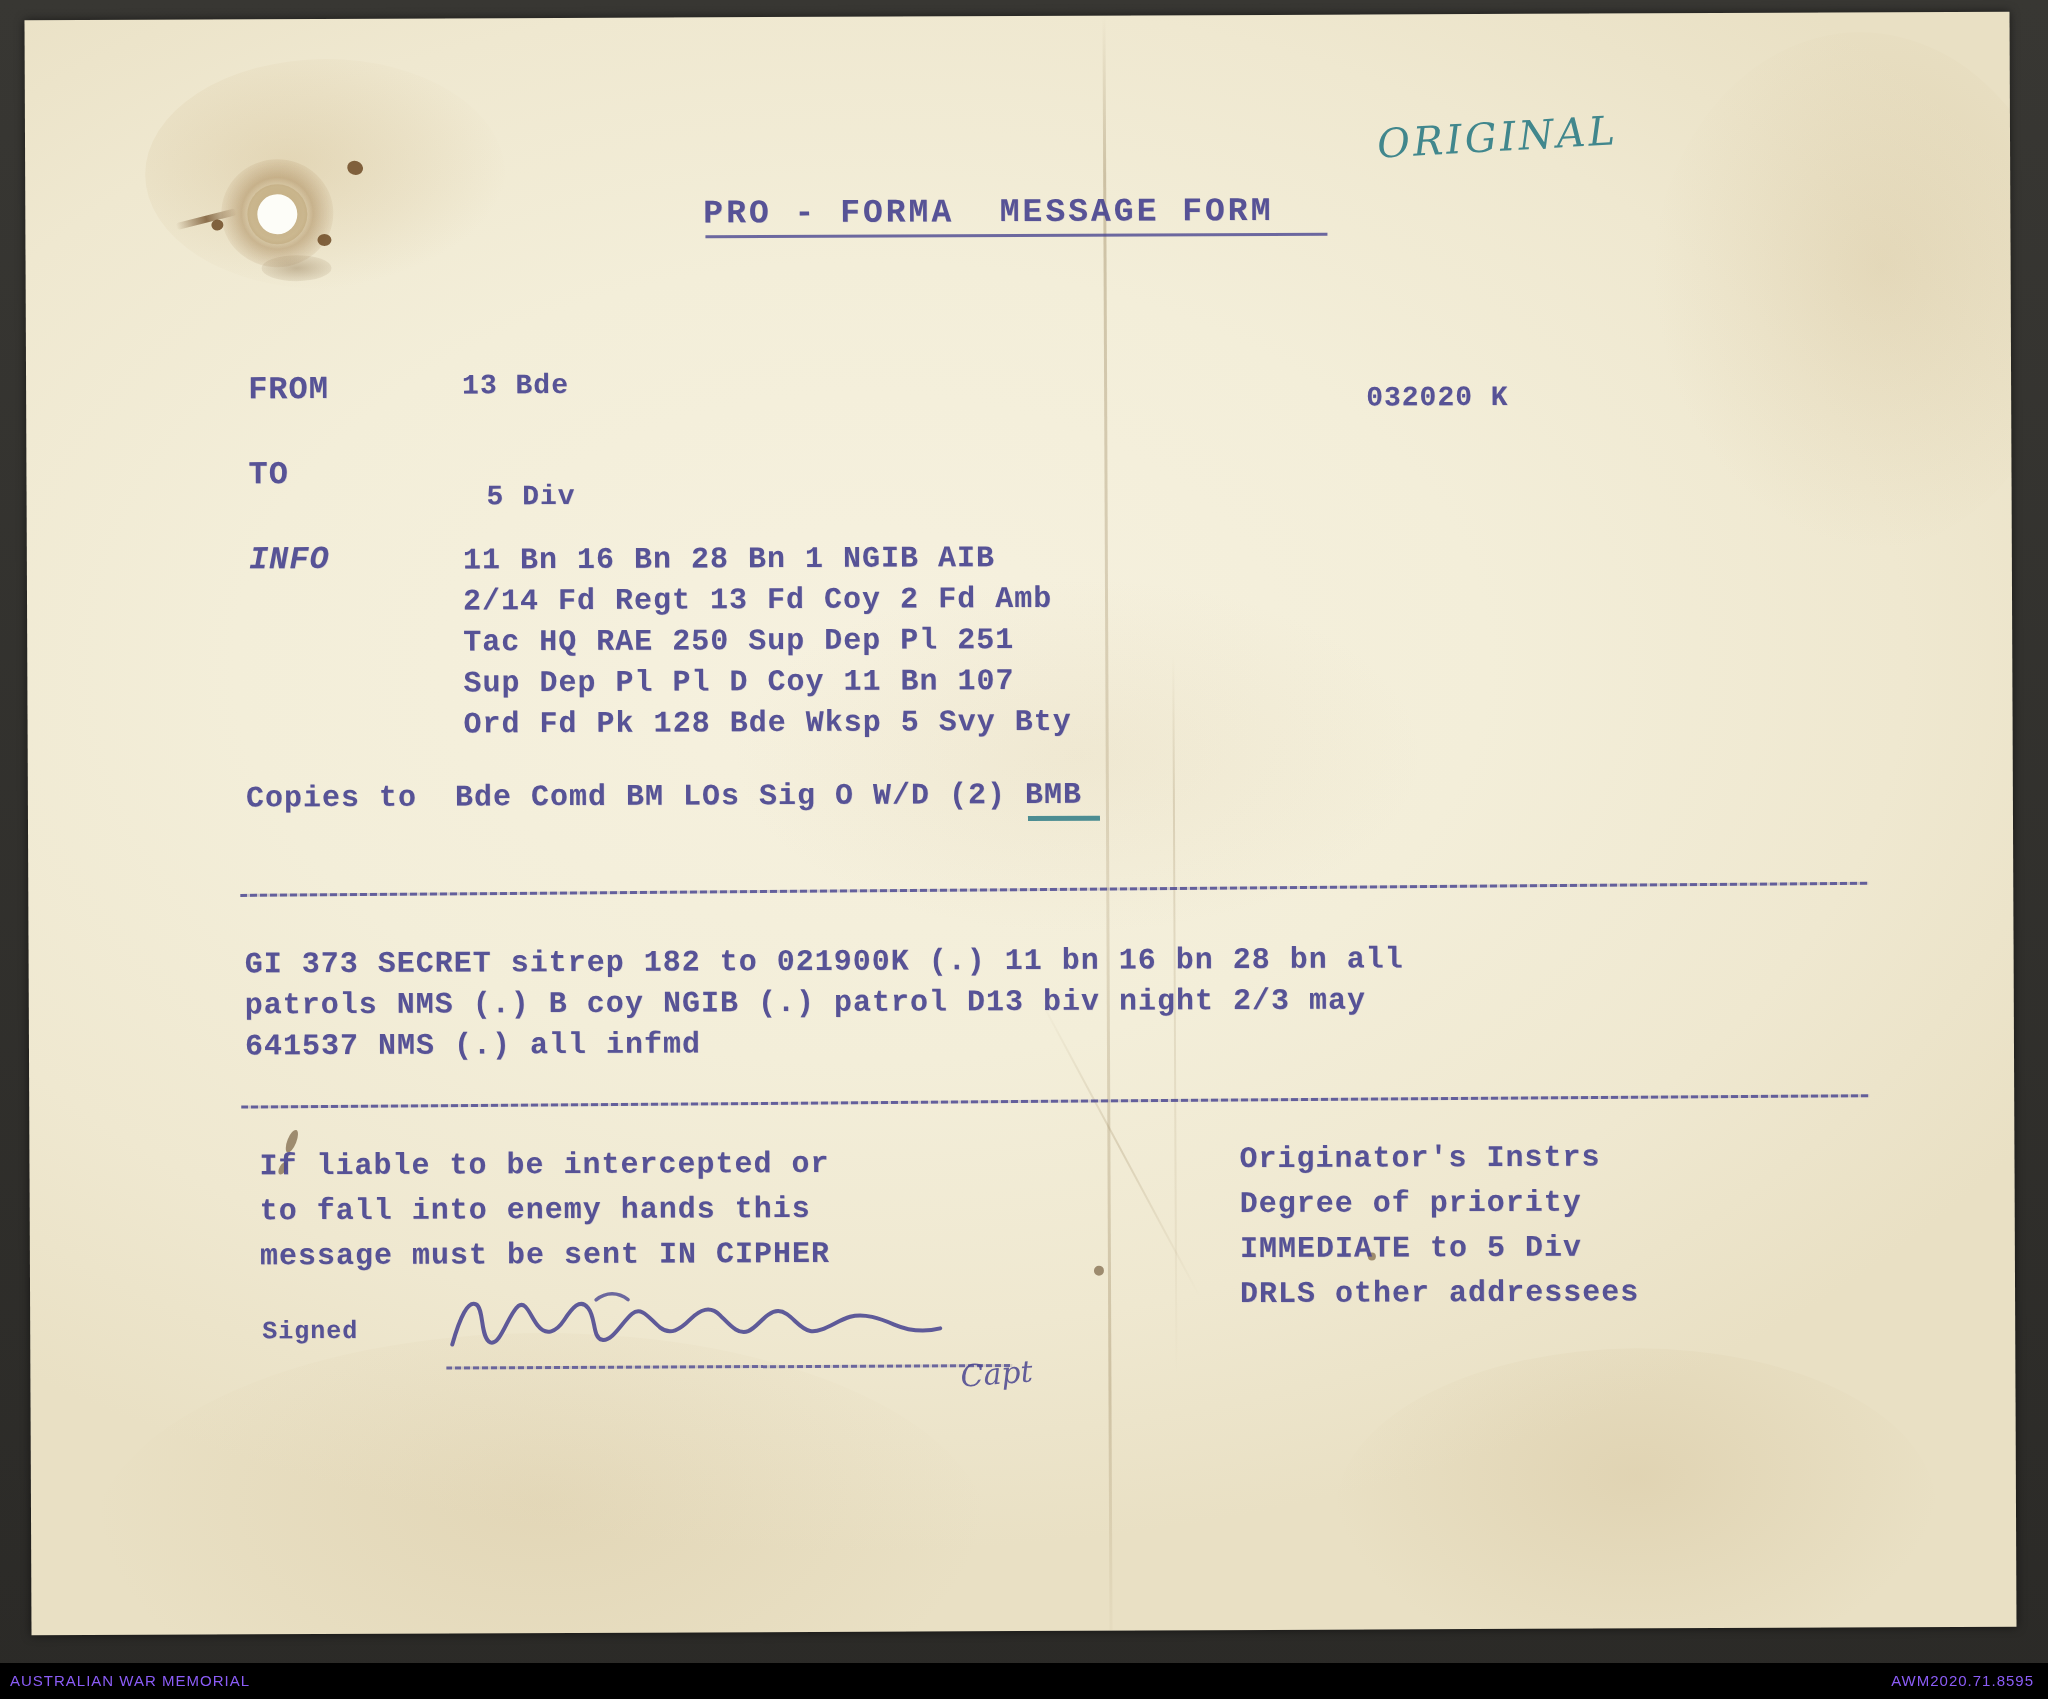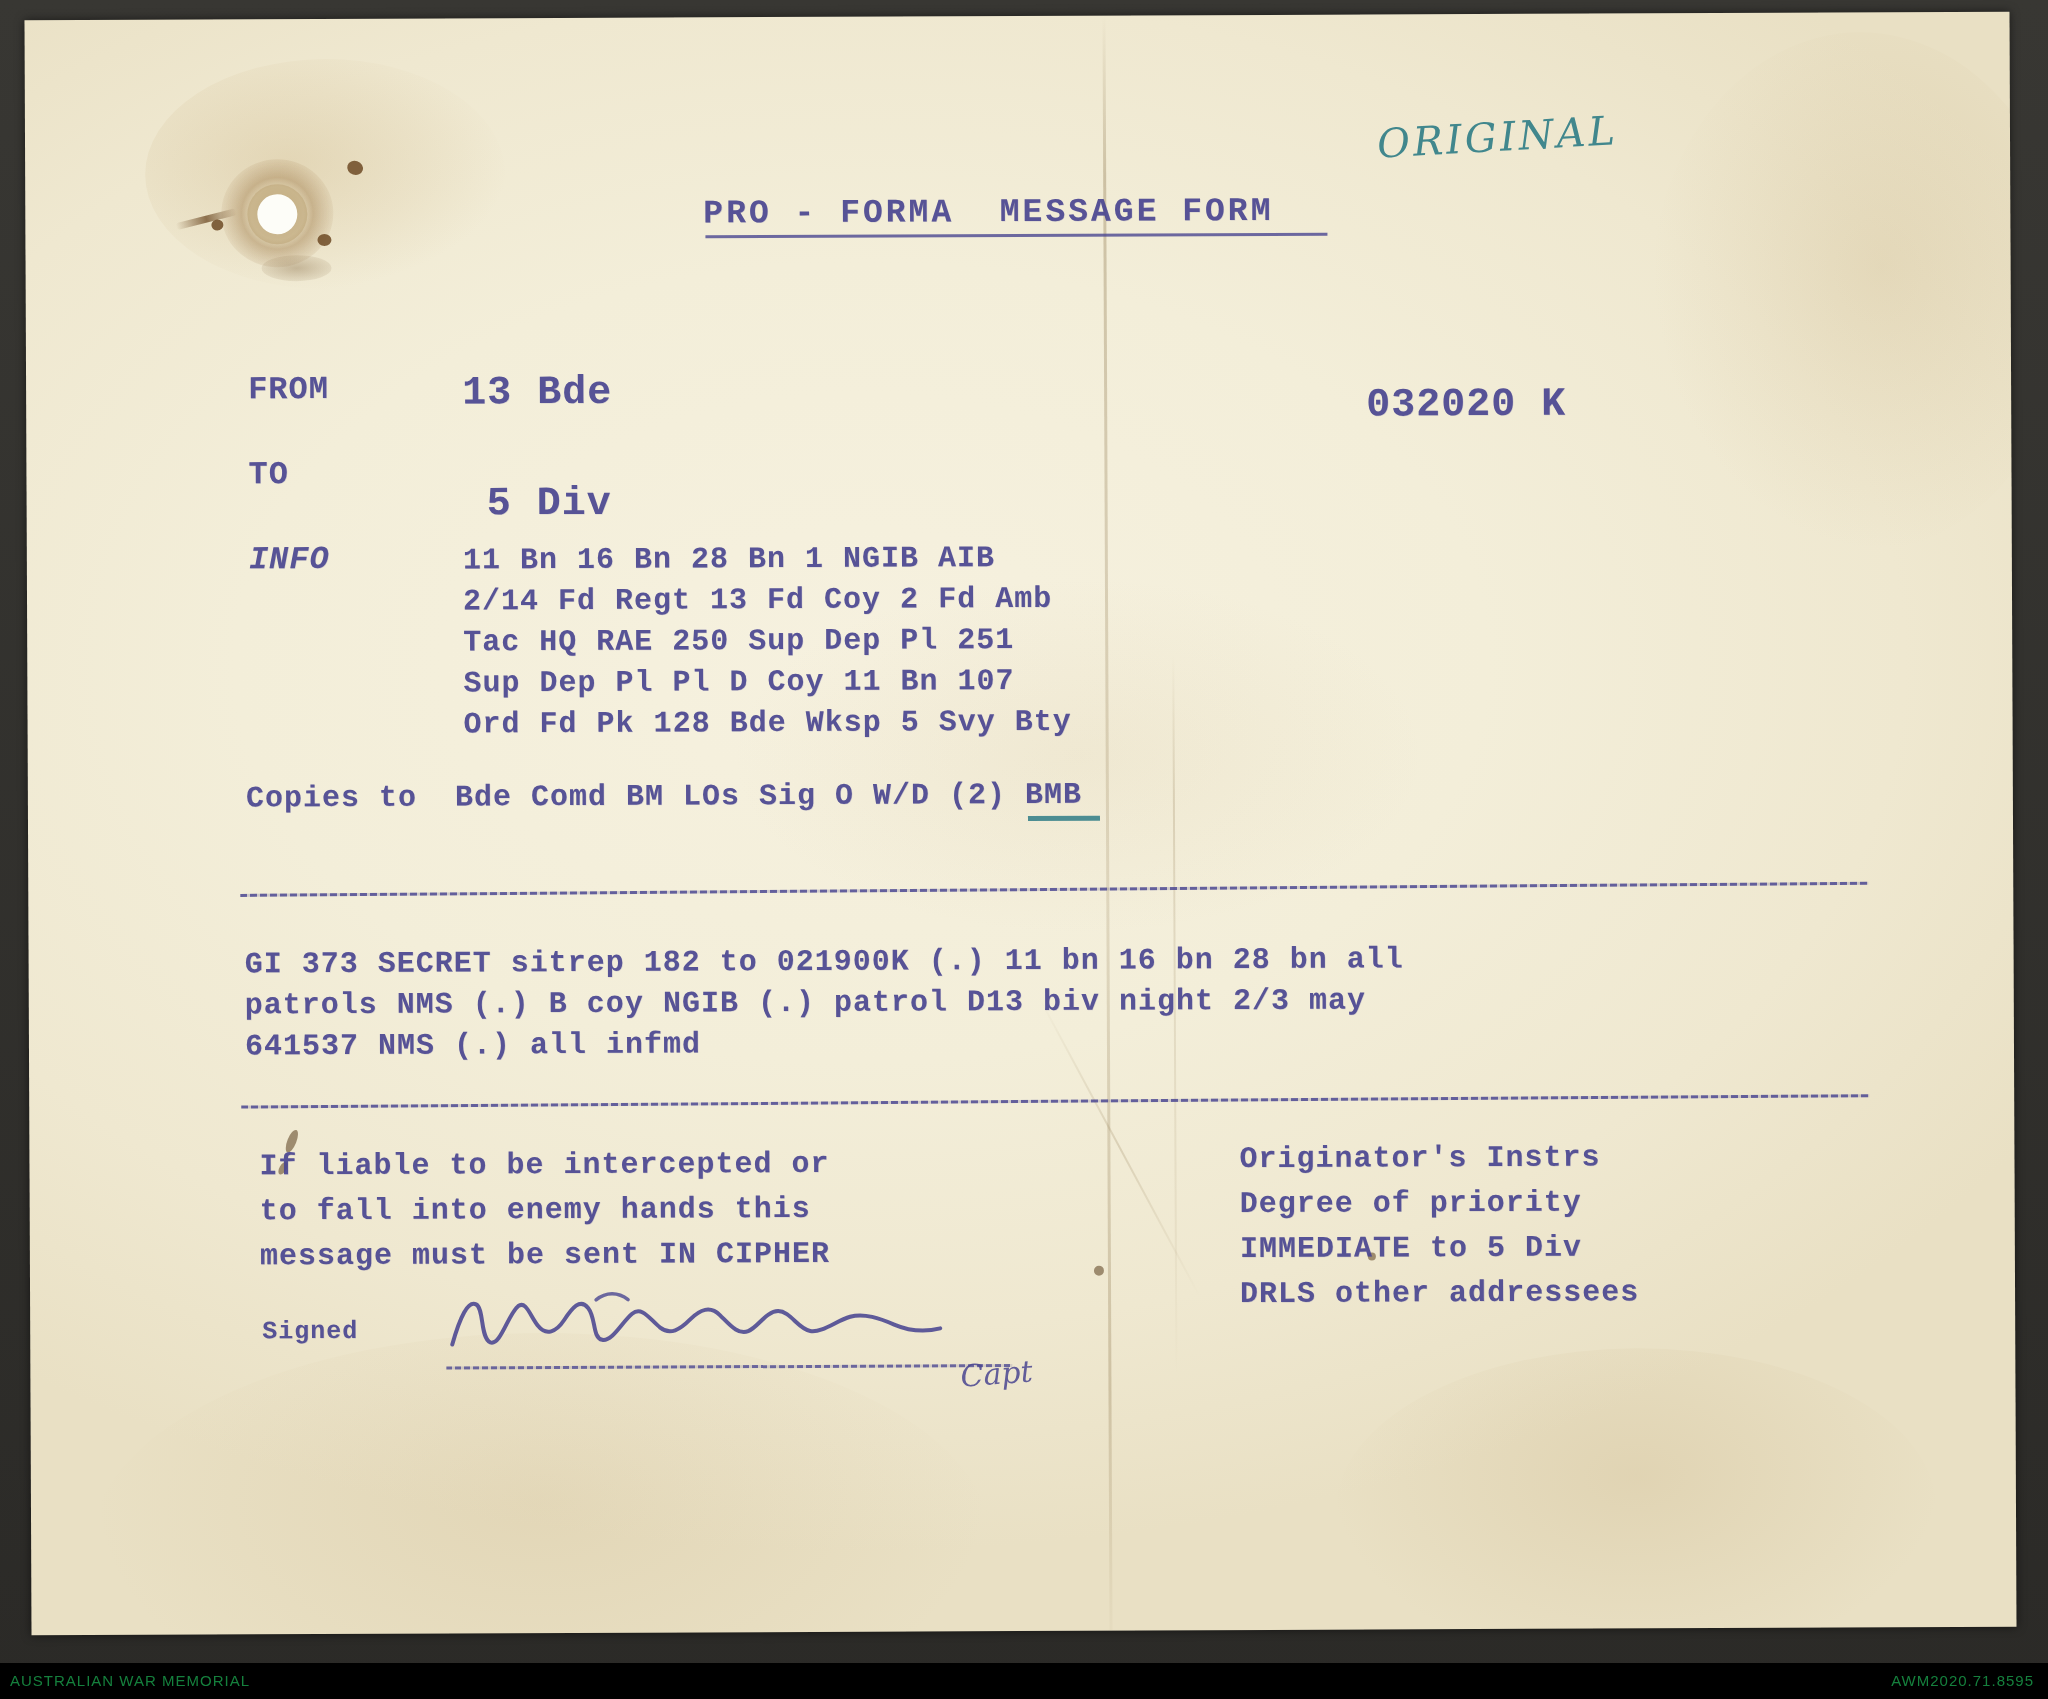--- a/index.html
+++ b/index.html
@@ -169,21 +169,21 @@
     font-family: "DejaVu Serif", serif;
     font-style: italic;
     font-size: 40px;
     letter-spacing: 3px;
     color: #2f7d86;
     transform: rotate(-3deg);
     opacity: 0.9;
   }
 
   .label { font-size: 32px; }
-  .value { font-size: 40px; }
+  .value { font-size: 28px; }
 
   #from-label { left: 222px; top: 352px; }
   #from-value { left: 436px; top: 352px; }
   #time-group { left: 1340px; top: 368px; }
 
   #to-label   { left: 222px; top: 437px; }
   #to-value   { left: 460px; top: 463px; }
 
   #info-label { left: 222px; top: 522px; font-style: italic; }
   #info-lines {
@@ -250,21 +250,21 @@
     transform: rotate(-4deg);
     opacity: 0.85;
   }
 
   
   #caption-bar {
     position: absolute;
     left: 0; bottom: 0;
     width: 2048px; height: 36px;
     background: #000;
-    color: #15803d;
+    color: #8b5cf6;
     font-size: 15px;
     letter-spacing: 1px;
   }
   #caption-left {
     position: absolute; left: 10px; top: 9px;
   }
   #caption-right {
     position: absolute; right: 14px; top: 9px;
   }
 </style>

